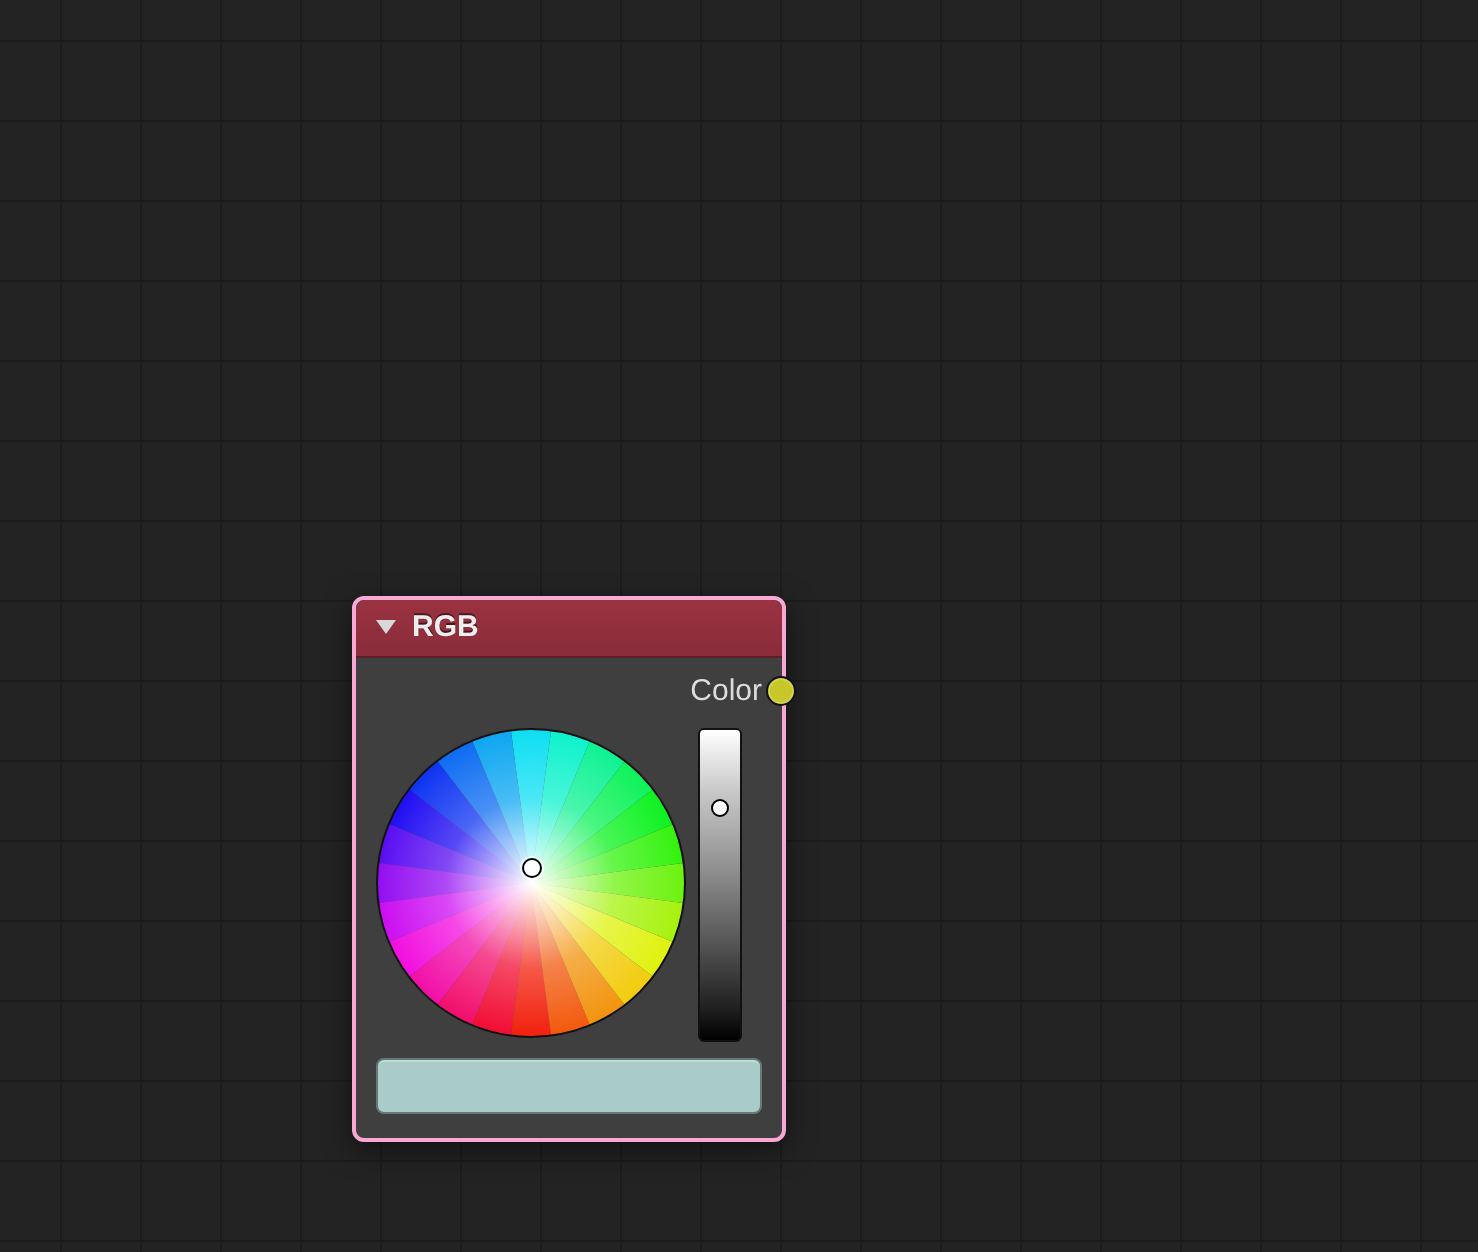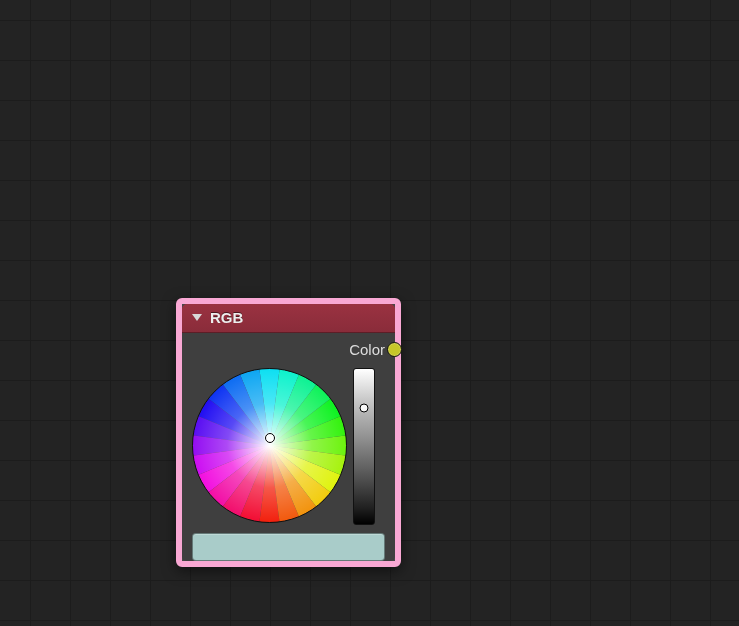--- a/index.html
+++ b/index.html
@@ -19,21 +19,21 @@
       linear-gradient(#1c1c1c 1px, transparent 1px),
       linear-gradient(90deg, #1c1c1c 1px, transparent 1px);
     background-size: 40px 40px;
     background-position: -10px 20px;
   }
   .node {
     position: absolute;
     left: 176px;
     top: 298px;
     width: 213px;
-    border: 6px solid #f9a8d4;
+    border: 2px solid #f9a8d4;
     border-radius: 6px;
     background: #3f3f3f;
     box-shadow: 0 4px 14px rgba(0,0,0,0.5), 0 0 0 1px rgba(255,255,255,0.05) inset;
     color: #e8e8e8;
     font-size: 14px;
   }
   .node-header {
     background: linear-gradient(#9a3241, #8a2c3a);
     border-bottom: 1px solid rgba(0,0,0,0.4);
     border-radius: 5px 5px 0 0;
@@ -47,21 +47,21 @@
     font-size: 15px;
   }
   .collapse-arrow {
     width: 0; height: 0;
     border-left: 5px solid transparent;
     border-right: 5px solid transparent;
     border-top: 7px solid #d8d8d8;
     display: inline-block;
   }
   .node-body {
-    padding: 8px 10px 0 10px;
+    padding: 8px 10px 12px 10px;
     background: #3f3f3f;
     border-radius: 0 0 5px 5px;
   }
   .output-row {
     display: flex;
     justify-content: flex-end;
     align-items: center;
     gap: 8px;
     margin-bottom: 10px;
     font-size: 15px;

